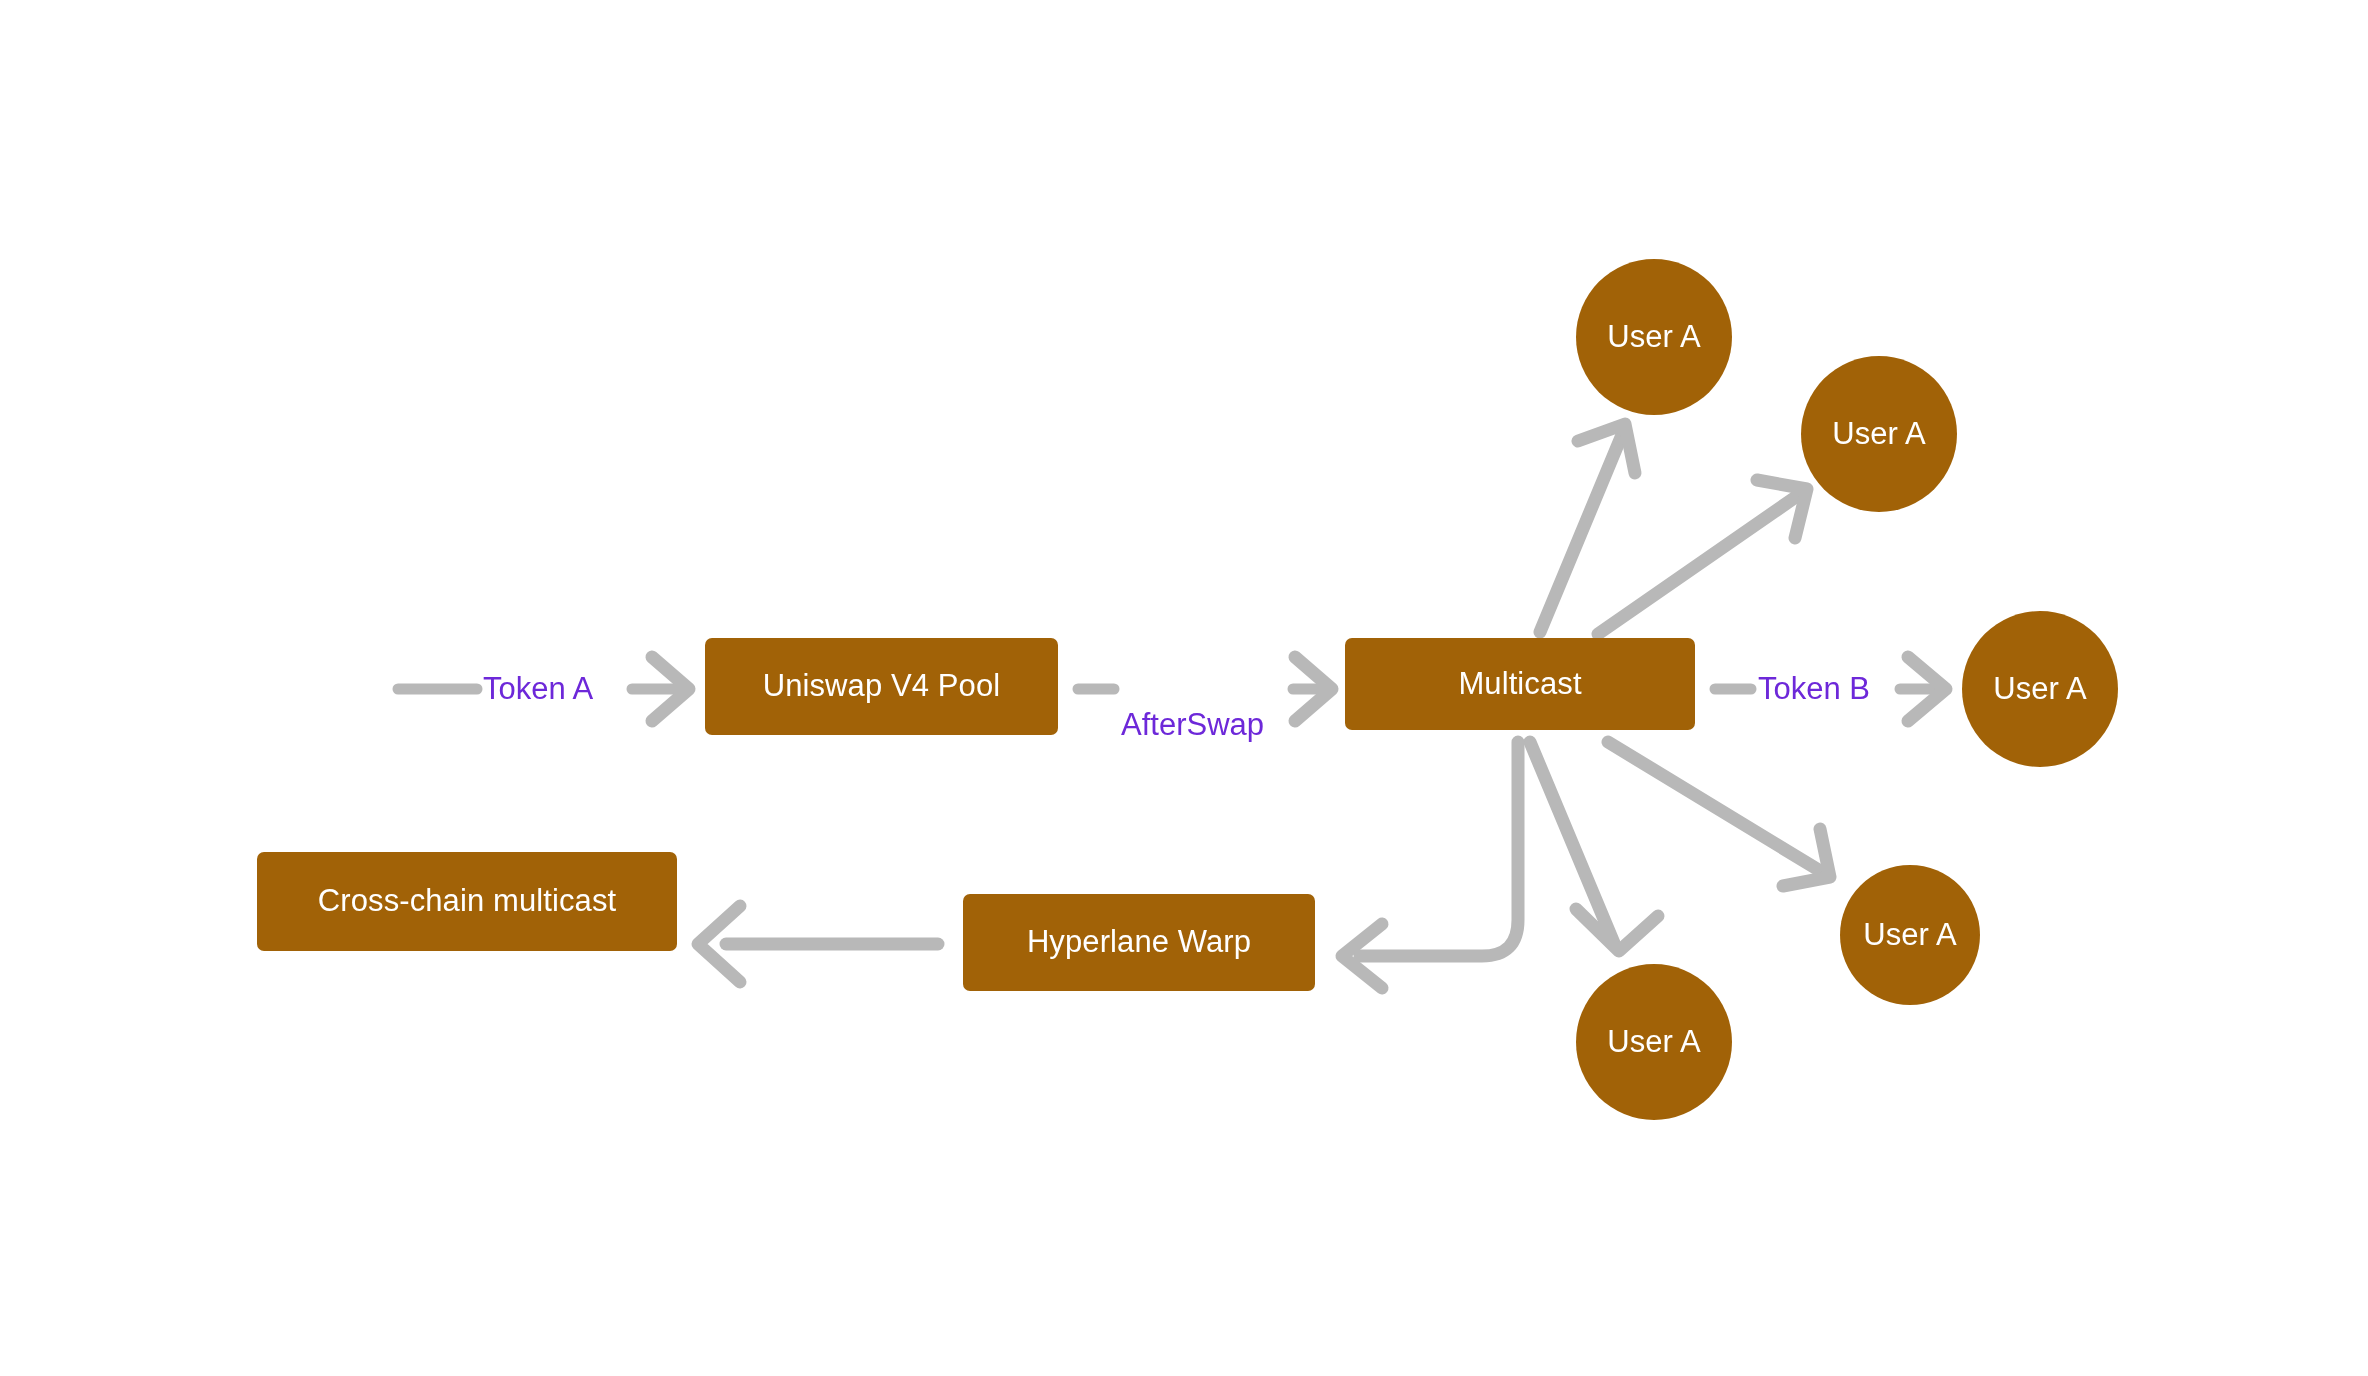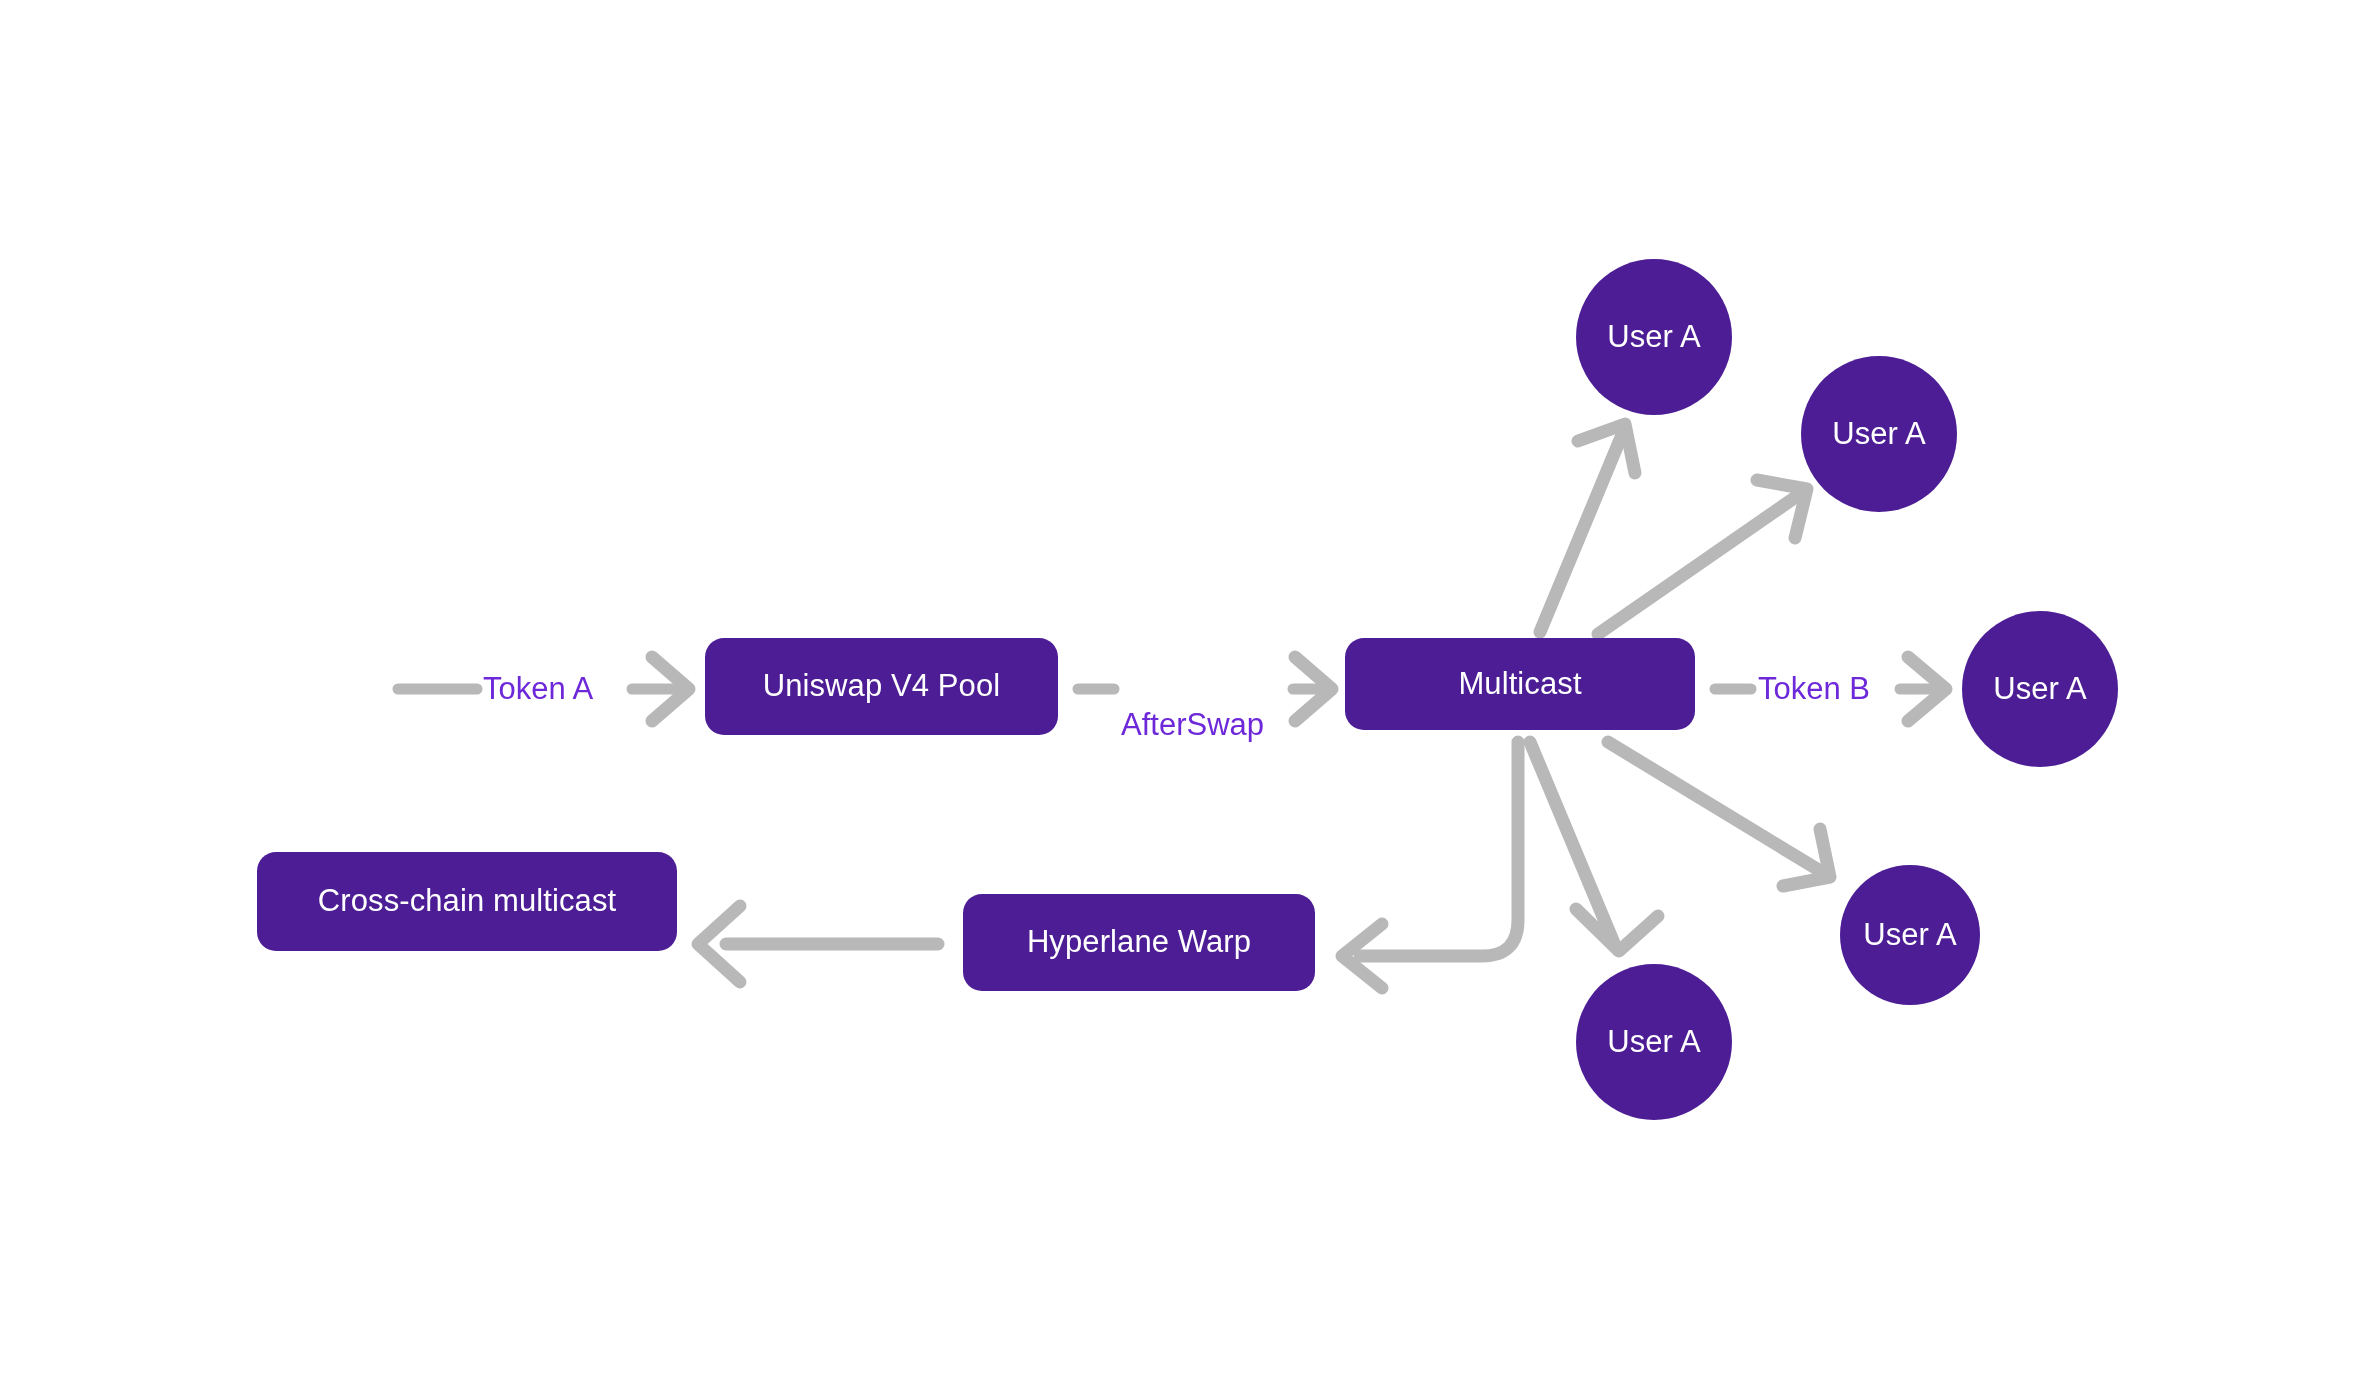--- a/index.html
+++ b/index.html
@@ -30,30 +30,30 @@
     width: 2368px;
     height: 1376px;
     pointer-events: none;
   }
   .node {
     position: absolute;
     box-sizing: border-box;
     display: flex;
     align-items: center;
     justify-content: center;
-    background: #4c1d95;
+    background: #a16207;
     color: #ffffff;
     font-size: 31px;
     line-height: 1.1;
     letter-spacing: 0.1px;
     white-space: nowrap;
     user-select: none;
   }
   .node.box {
-    border-radius: 19px;
+    border-radius: 7px;
   }
   .node.circle {
     border-radius: 50%;
   }
   .edge-label {
     position: absolute;
     color: #6d28d9;
     font-size: 31px;
     line-height: 1.1;
     white-space: nowrap;

